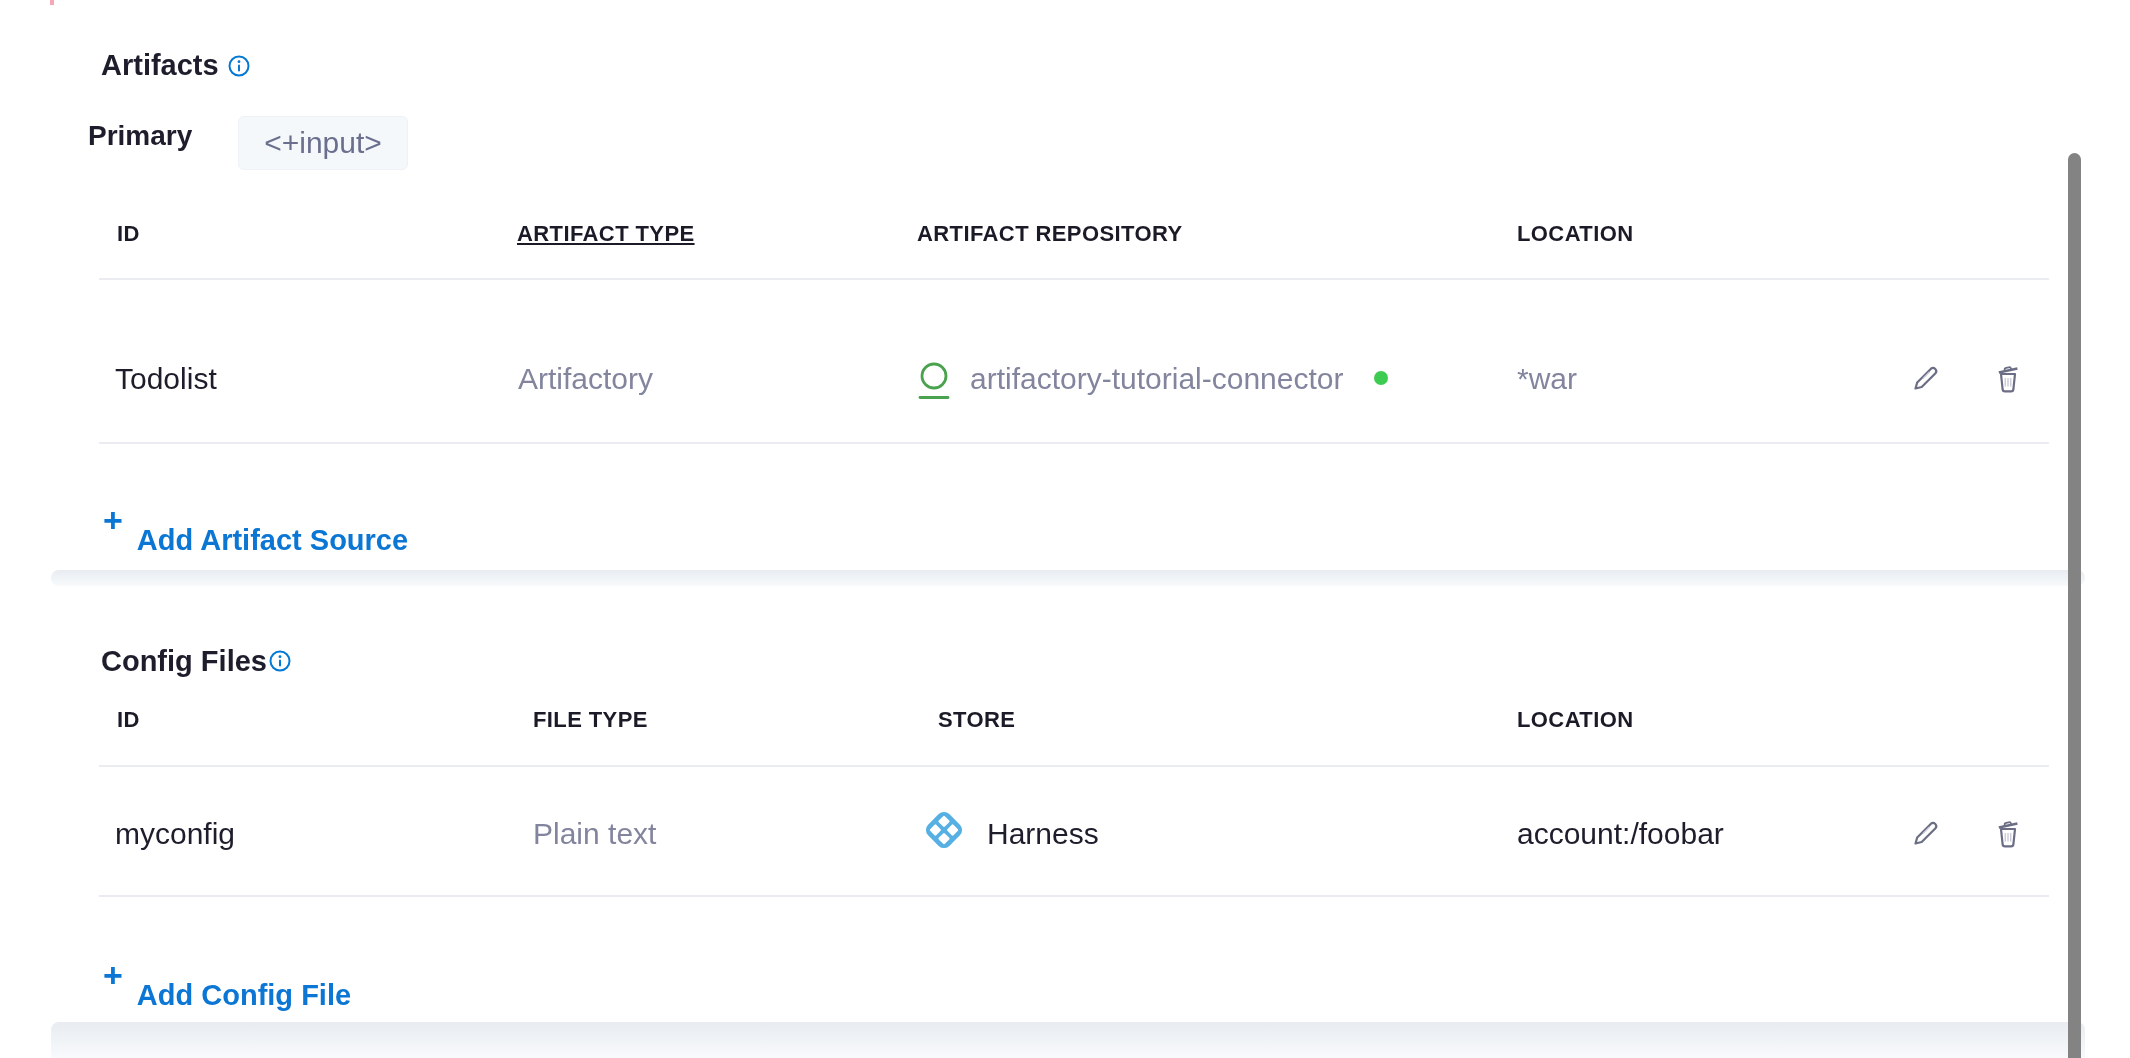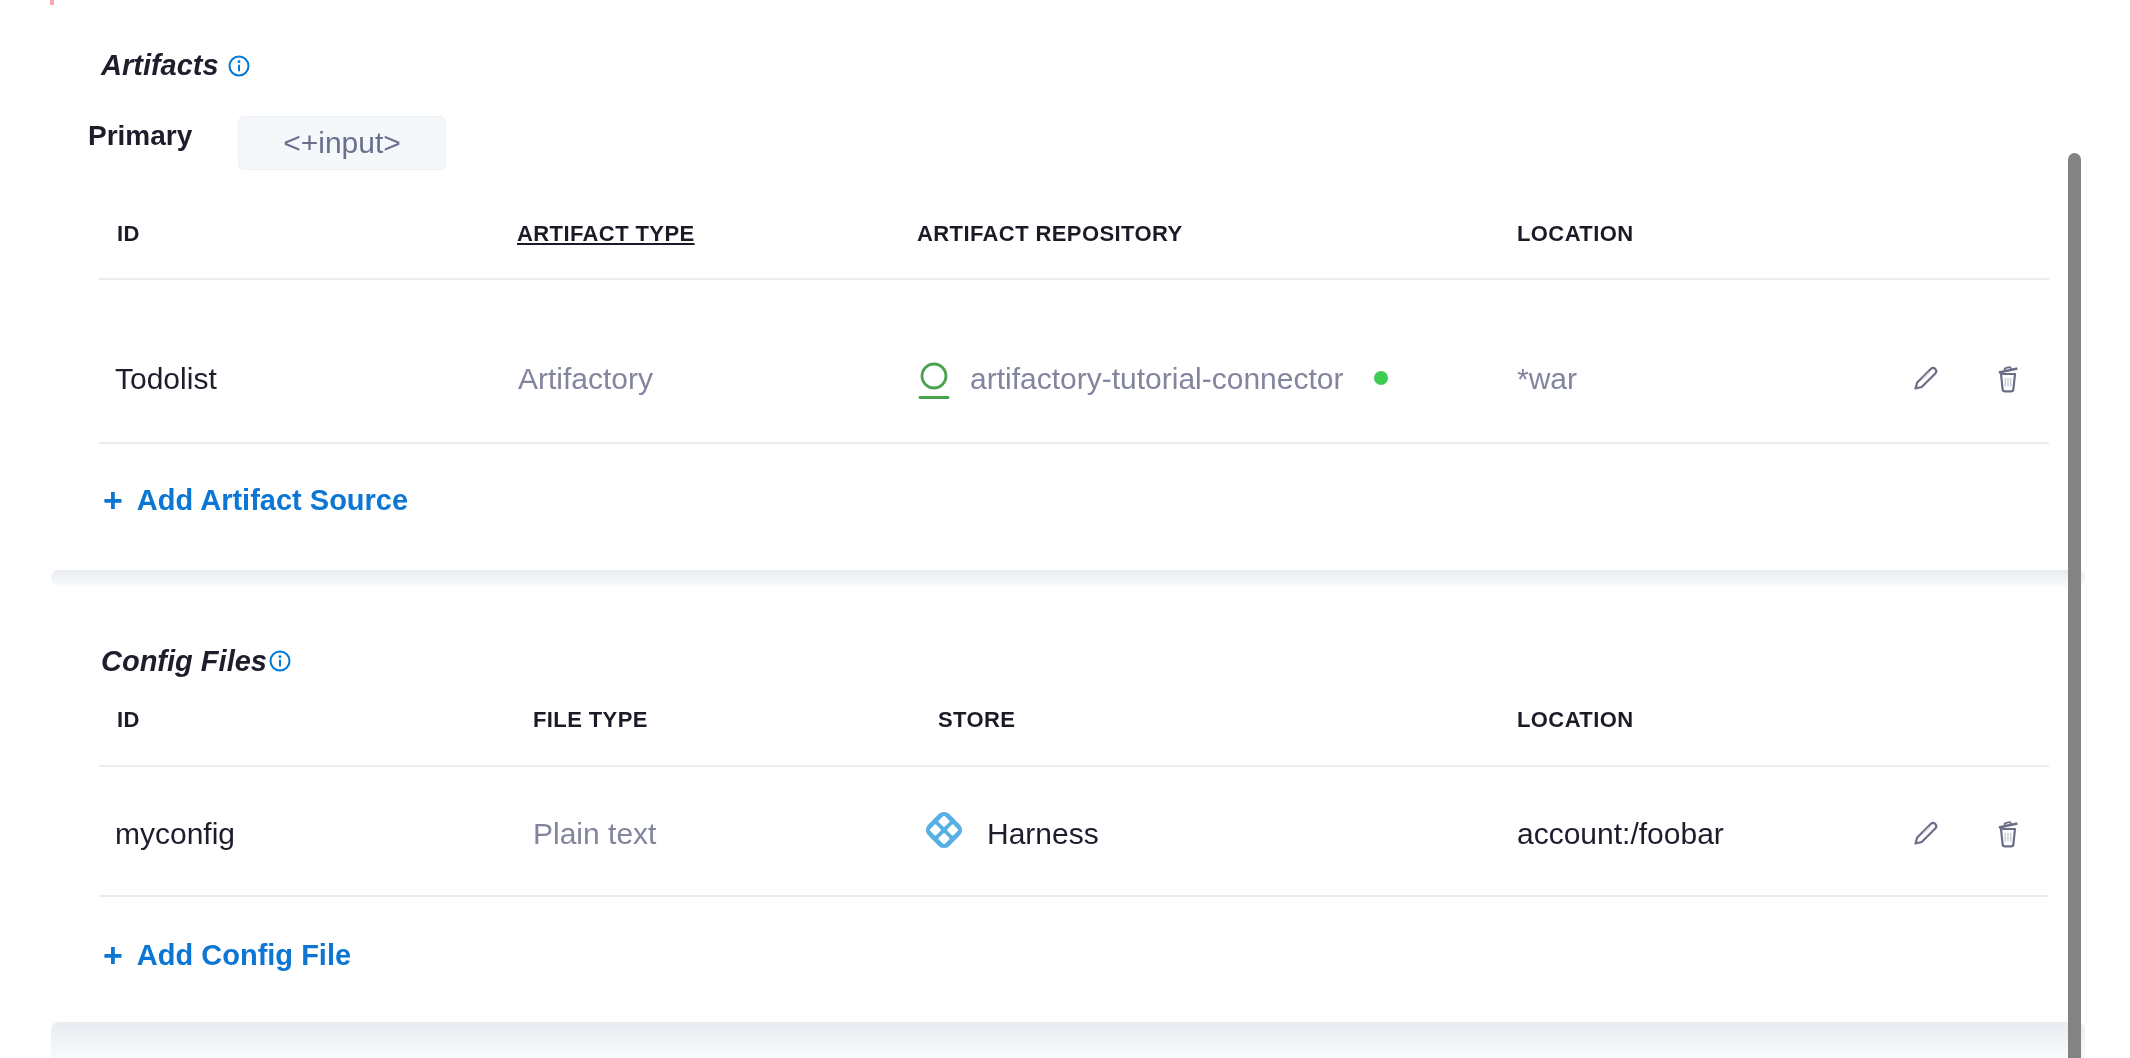--- a/index.html
+++ b/index.html
@@ -1,30 +1,30 @@
 <!DOCTYPE html>
 <html><head>
 <meta charset="utf-8">
 <style>
   html,body{margin:0;padding:0;background:#ffffff;}
   #page{position:relative;width:2130px;height:1058px;overflow:hidden;background:#ffffff;
         font-family:"Liberation Sans", sans-serif;color:#1d1d2c;}
   .abs{position:absolute;}
-  .section-title{font-size:29px;font-weight:bold;color:#1d1d2c;line-height:30px;font-style:italic;}
+  .section-title{font-size:29px;font-weight:bold;color:#1d1d2c;line-height:30px;}
   .col-head{font-size:22px;font-weight:bold;color:#1b1b28;letter-spacing:.4px;line-height:24px;white-space:nowrap;}
   .cell{font-size:30px;line-height:32px;white-space:nowrap;}
   .t-dark{color:#1d1d2c;}
   .t-gray{color:#83859e;}
   .divider{position:absolute;left:99px;width:1950px;height:2px;background:#ebecf2;}
-  .chip{position:absolute;left:238px;top:116px;width:208px;height:54px;background:#f5f8fb;
+  .chip{position:absolute;left:238px;top:116px;width:170px;height:54px;background:#f5f8fb;
         border:1px solid #eef1f6;border-radius:6px;display:flex;align-items:center;justify-content:center;
         font-size:30px;color:#6b6f8e;box-sizing:border-box;cursor:pointer;}
   .add-link{position:absolute;display:flex;align-items:center;gap:14px;cursor:pointer;color:#0b76d3;}
   .add-link .plus{font-size:34px;font-weight:bold;line-height:30px;}
-  .add-link .lbl{font-size:29px;font-weight:bold;line-height:30px;white-space:nowrap;}
+  .add-link .lbl{font-size:29px;font-weight:bold;line-height:30px;white-space:nowrap;margin-top:40px;}
   .icon-btn{position:absolute;width:36px;height:36px;cursor:pointer;}
   .band{position:absolute;left:51px;width:2034px;background:linear-gradient(180deg,#e8ecf1 0%,#f1f4f7 55%,#f8fafc 100%);}
   .status-dot{position:absolute;width:14px;height:14px;border-radius:50%;background:#3ecb52;}
   .scrollbar{position:absolute;left:2068px;top:153px;width:13px;height:905px;background:#838383;
              border-radius:7px 7px 0 0;cursor:pointer;}
   .info-ic{position:absolute;width:22px;height:22px;cursor:pointer;}
   .pink-tick{position:absolute;left:50px;top:0;width:4px;height:5px;background:#f6a9b4;}
 </style>
 </head>
 <body>

